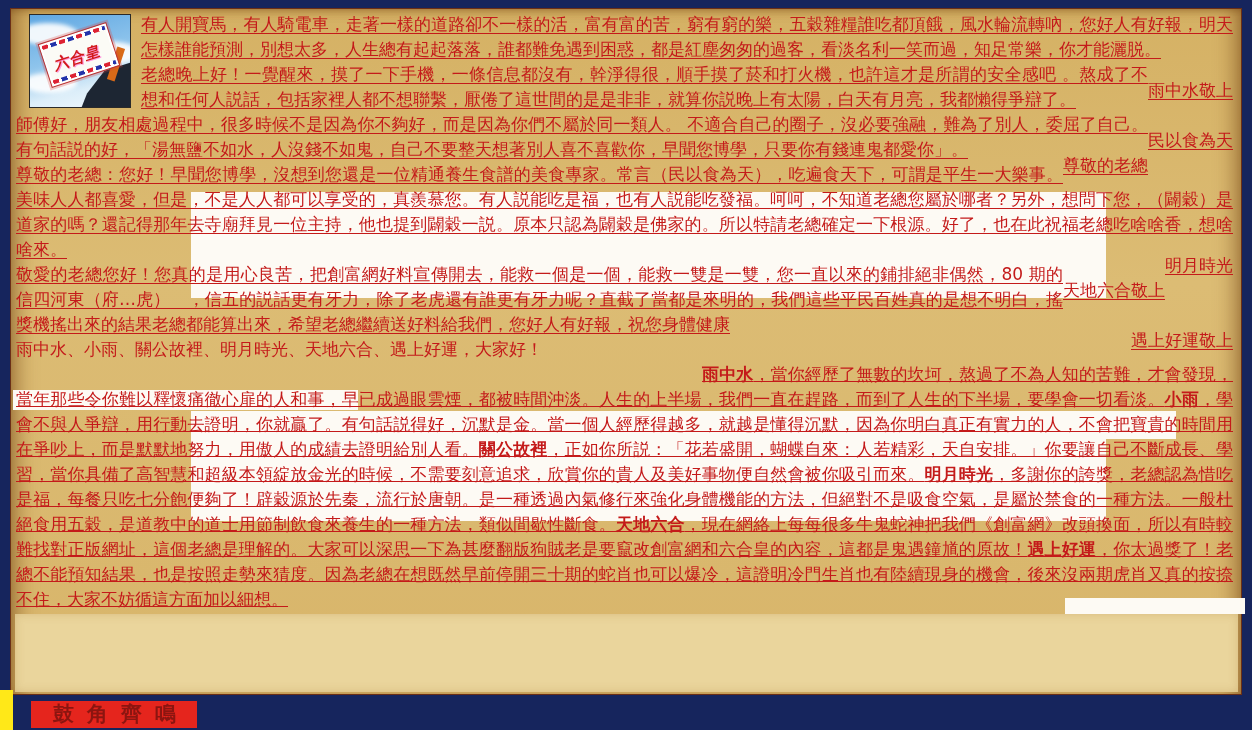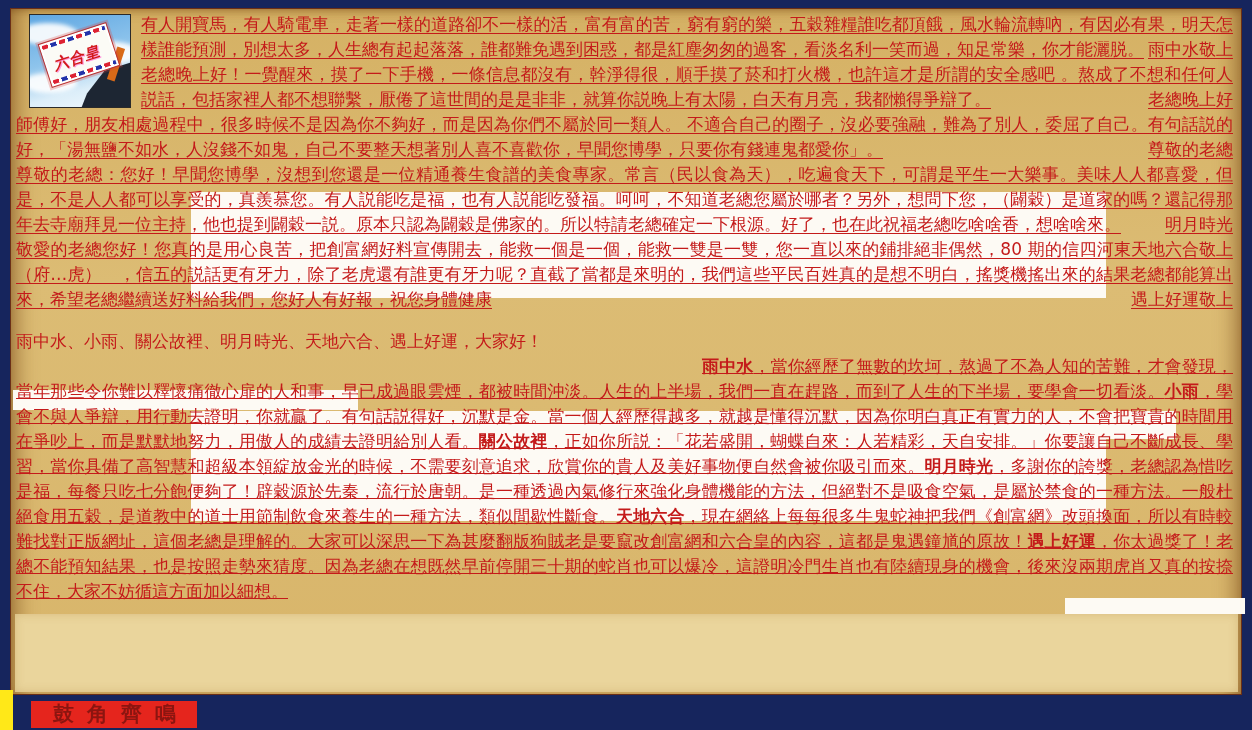--- a/index.html
+++ b/index.html
@@ -19,22 +19,22 @@
   .patch-c{left:180px;top:402px;width:985px;height:28px;}
   .patch-d{left:180px;top:430px;width:915px;height:82px;}
   .patch-e{left:1054px;top:589px;width:180px;height:16px;}
   .cream-box{position:absolute;left:4px;top:605px;width:1223px;height:78px;
              background:#ead59c;z-index:1;box-shadow:inset 0 0 10px rgba(160,110,40,.25);}
   
   .text-layer{position:relative;z-index:2;padding:3px 8px 0 5px;
               color:#c41a1a;font-size:17px;line-height:25px;text-align:justify;}
   p{margin:0;text-decoration:underline;}
   .letter{text-decoration:underline;text-underline-offset:3px;text-decoration-thickness:1px;}
-  .sig{float:right;text-decoration:underline;text-underline-offset:3px;}
-  .greeting{text-decoration:none;margin-top:17px;}
+  .sig{float:right;text-decoration:underline;text-underline-offset:3px;margin-top:16px;}
+  .greeting{text-decoration:none;}
   .reply{text-indent:686px;}
   .reply b{font-weight:bold;}
   
   .logo{float:left;width:102px;height:94px;margin:2px 10px 2px 13px;position:relative;
         background:linear-gradient(165deg,#5fa7e2 0%,#8ec4ec 45%,#dceef9 75%,#f3f9fd 100%);
         border:1px solid #2a2a2a;overflow:hidden;box-sizing:border-box;}
   .cloud{position:absolute;background:#ffffff;border-radius:50%;filter:blur(2px);opacity:.9;}
   .cloud1{left:-12px;top:8px;width:60px;height:22px;}
   .cloud2{left:40px;top:26px;width:70px;height:24px;}
   .cloud3{left:-8px;top:58px;width:55px;height:20px;}
@@ -77,22 +77,22 @@
         <span class="cloud cloud3"></span>
         <span class="dark-shape"></span>
         <span class="orange-fin"></span>
         <span class="envelope">
           <span class="env-stripe"></span>
           <span class="env-stripe bottom"></span>
           <span class="env-title">六合皇</span>
         </span>
       </div>
 
-      <p class="letter"><span>有人開寶馬，有人騎電車，走著一樣的道路卻不一樣的活，富有富的苦，窮有窮的樂，五穀雜糧誰吃都頂餓，風水輪流轉吶，有因必有果，明天怎樣誰能預測，別想太多，人生總有起起落落，誰都難免遇到困惑，都是紅塵匆匆的過客，看淡名利一笑而過，知足常樂，你才能灑脱。</span><span class="sig">雨中水敬上</span></p>
-      <p class="letter"><span>老總晚上好！一覺醒來，摸了一下手機，一條信息都沒有，幹淨得很，順手摸了菸和打火機，也許這才是所謂的安全感吧 。熬成了不想和任何人説話，包括家裡人都不想聯繫，厭倦了這世間的是是非非，就算你説晚上有太陽，白天有月亮，我都懶得爭辯了。</span><span class="sig">老總晚上好</span></p>
+      <p class="letter"><span>有人開寶馬，有人騎電車，走著一樣的道路卻不一樣的活，富有富的苦，窮有窮的樂，五穀雜糧誰吃都頂餓，風水輪流轉吶，您好人有好報，明天怎樣誰能預測，別想太多，人生總有起起落落，誰都難免遇到困惑，都是紅塵匆匆的過客，看淡名利一笑而過，知足常樂，你才能灑脱。</span><span class="sig">雨中水敬上</span></p>
+      <p class="letter"><span>老總晚上好！一覺醒來，摸了一下手機，一條信息都沒有，幹淨得很，順手摸了菸和打火機，也許這才是所謂的安全感吧 。熬成了不想和任何人説話，包括家裡人都不想聯繫，厭倦了這世間的是是非非，就算你説晚上有太陽，白天有月亮，我都懶得爭辯了。</span><span class="sig">民以食為天</span></p>
       <p class="letter"><span>師傅好，朋友相處過程中，很多時候不是因為你不夠好，而是因為你們不屬於同一類人。 不適合自己的圈子，沒必要強融，難為了別人，委屈了自己。有句話説的好，「湯無鹽不如水，人沒錢不如鬼，自己不要整天想著別人喜不喜歡你，早聞您博學，只要你有錢連鬼都愛你」。</span><span class="sig">尊敬的老總</span></p>
       <p class="letter"><span>尊敬的老總：您好！早聞您博學，沒想到您還是一位精通養生食譜的美食專家。常言（民以食為天），吃遍食天下，可謂是平生一大樂事。美味人人都喜愛，但是，不是人人都可以享受的，真羨慕您。有人説能吃是福，也有人説能吃發福。呵呵，不知道老總您屬於哪者？另外，想問下您，（闢穀）是道家的嗎？還記得那年去寺廟拜見一位主持，他也提到闢穀一説。原本只認為闢穀是佛家的。所以特請老總確定一下根源。好了，也在此祝福老總吃啥啥香，想啥啥來。</span><span class="sig">明月時光</span></p>
       <p class="letter"><span class="sig">天地六合敬上</span></p>
       <p class="letter"><span>敬愛的老總您好！您真的是用心良苦，把創富網好料宣傳開去，能救一個是一個，能救一雙是一雙，您一直以來的鋪排絕非偶然，80 期的信四河東（府…虎）　，信五的説話更有牙力，除了老虎還有誰更有牙力呢？直截了當都是來明的，我們這些平民百姓真的是想不明白，搖獎機搖出來的結果老總都能算出來，希望老總繼續送好料給我們，您好人有好報，祝您身體健康</span><span class="sig">遇上好運敬上</span></p>
 
       <p class="greeting">雨中水、小雨、關公故裡、明月時光、天地六合、遇上好運，大家好！</p>
 
       <p class="reply"><b>雨中水</b>，當你經歷了無數的坎坷，熬過了不為人知的苦難，才會發現，當年那些令你難以釋懷痛徹心扉的人和事，早已成過眼雲煙，都被時間沖淡。人生的上半場，我們一直在趕路，而到了人生的下半場，要學會一切看淡。<b>小雨</b>，學會不與人爭辯，用行動去證明，你就贏了。有句話説得好，沉默是金。當一個人經歷得越多，就越是懂得沉默，因為你明白真正有實力的人，不會把寶貴的時間用在爭吵上，而是默默地努力，用傲人的成績去證明給別人看。<b>關公故裡</b>，正如你所説：「花若盛開，蝴蝶自來：人若精彩，天自安排。」你要讓自己不斷成長、學習，當你具備了高智慧和超級本領綻放金光的時候，不需要刻意追求，欣賞你的貴人及美好事物便自然會被你吸引而來。<b>明月時光</b>，多謝你的誇獎，老總認為惜吃是福，每餐只吃七分飽便夠了！辟穀源於先秦，流行於唐朝。是一種透過內氣修行來強化身體機能的方法，但絕對不是吸食空氣，是屬於禁食的一種方法。一般杜絕食用五穀，是道教中的道士用節制飲食來養生的一種方法，類似間歇性斷食。<b>天地六合</b>，現在網絡上每每很多牛鬼蛇神把我們《創富網》改頭換面，所以有時較難找對正版網址，這個老總是理解的。大家可以深思一下為甚麼翻版狗賊老是要竄改創富網和六合皇的內容，這都是鬼遇鐘馗的原故！<b>遇上好運</b>，你太過獎了！老總不能預知結果，也是按照走勢來猜度。因為老總在想既然早前停開三十期的蛇肖也可以爆冷，這證明冷門生肖也有陸續現身的機會，後來沒兩期虎肖又真的按捺不住，大家不妨循這方面加以細想。</p>
     </div>
   </div>

